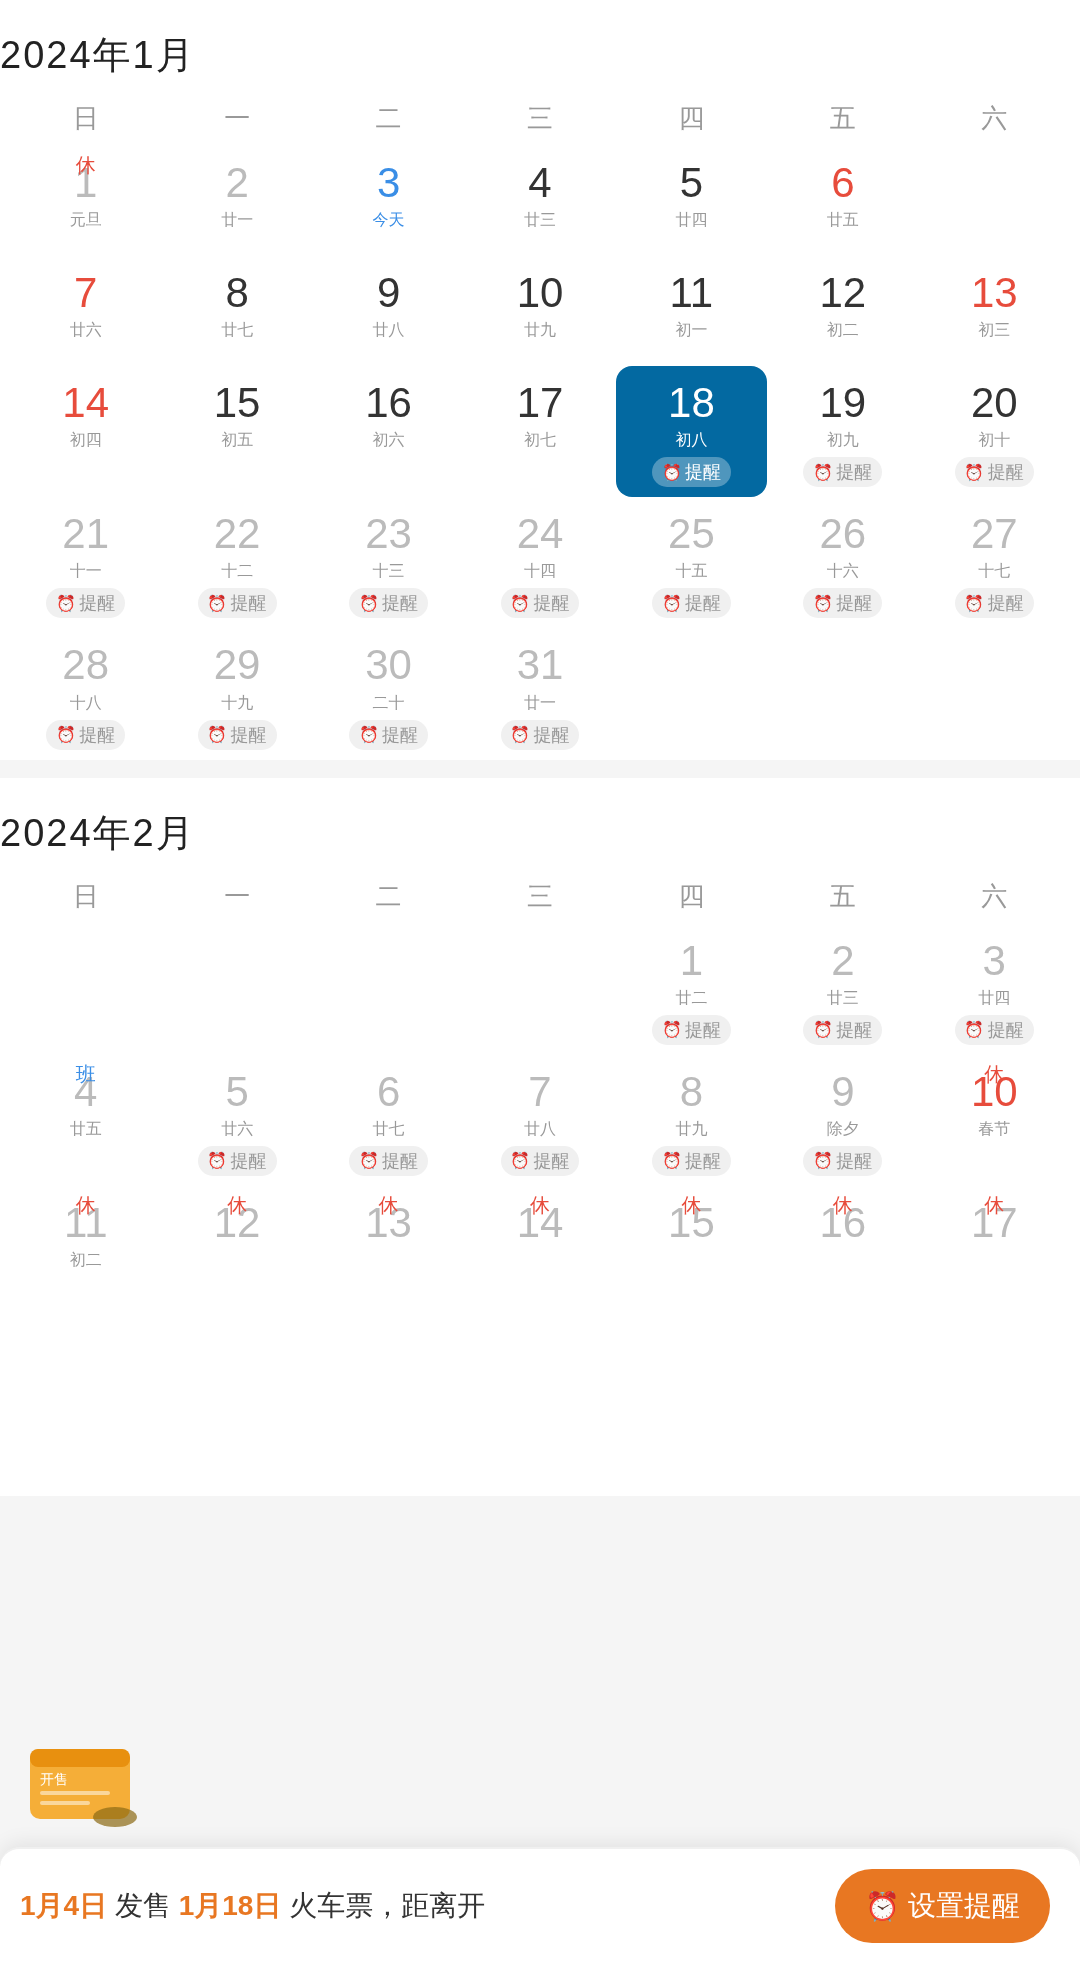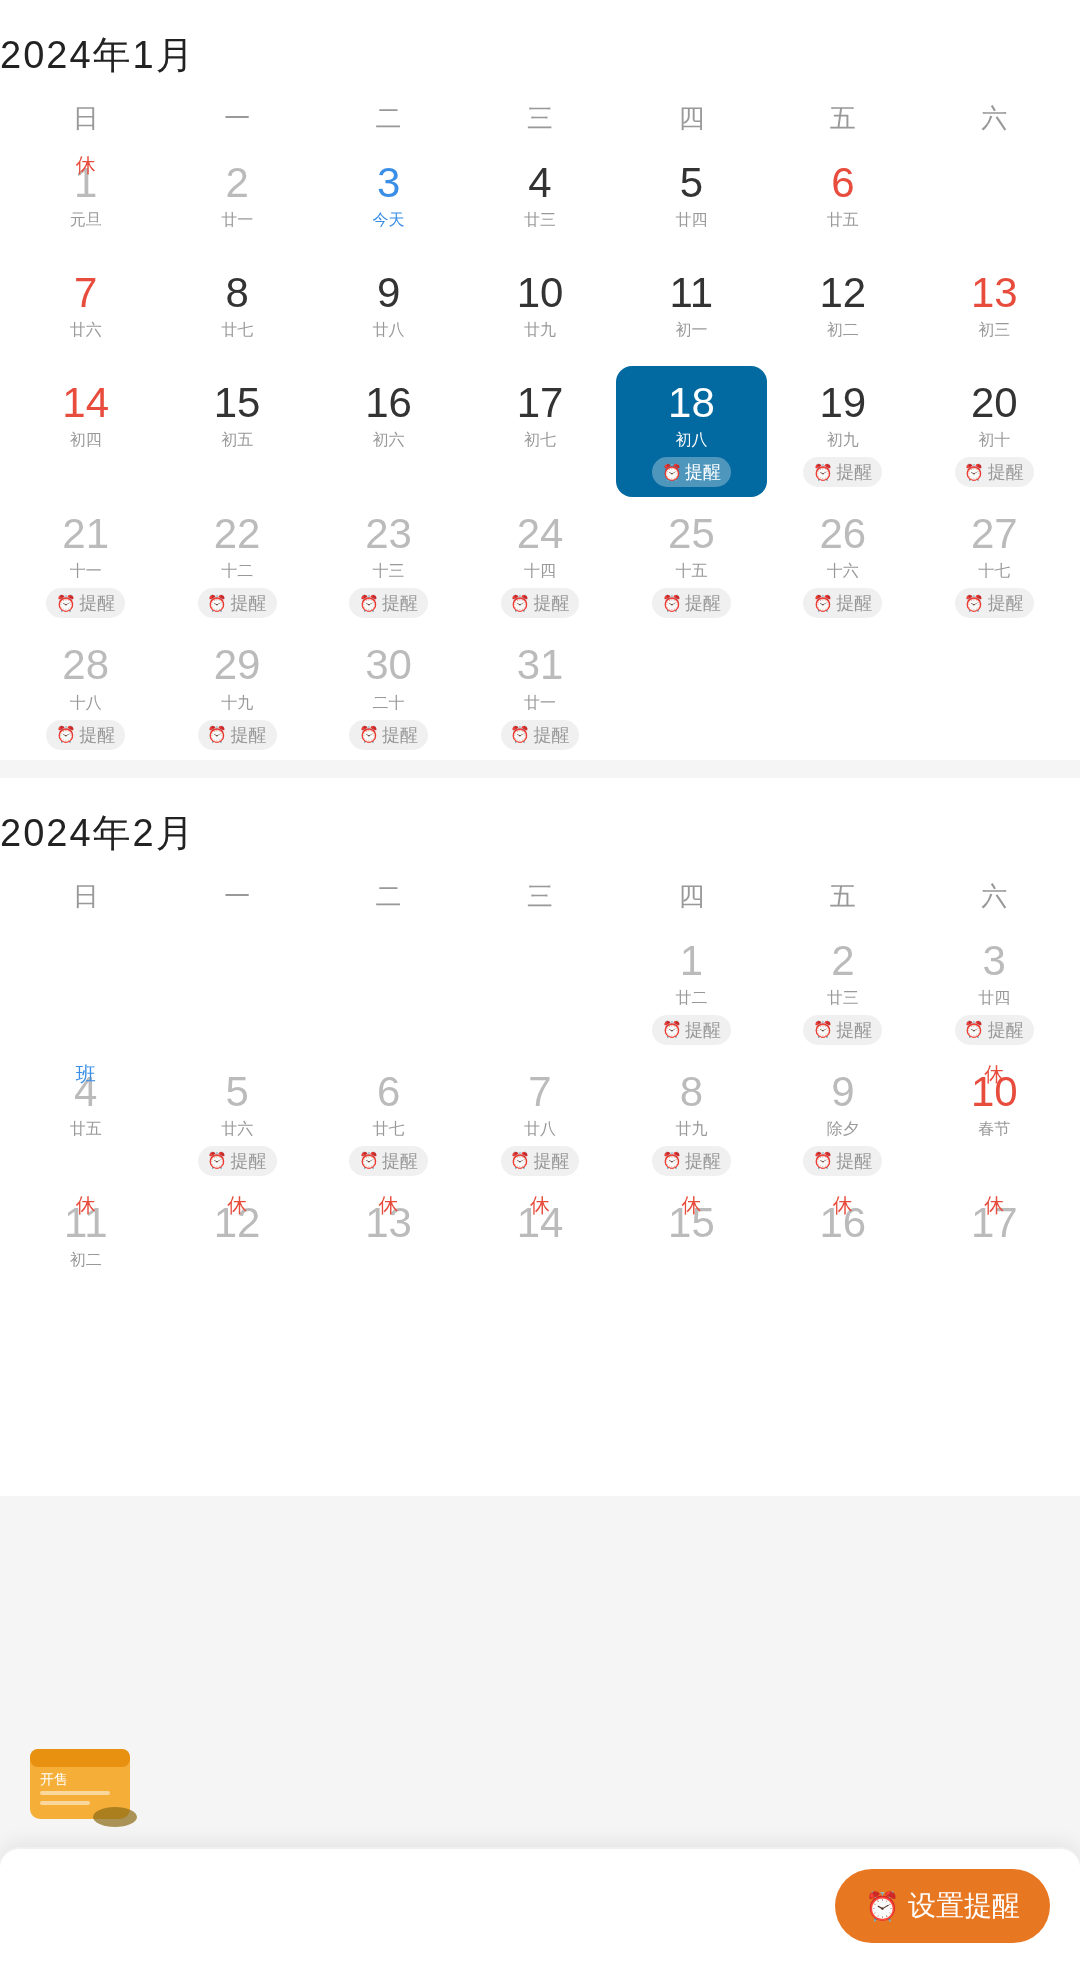--- a/index.html
+++ b/index.html
@@ -524,19 +524,25 @@
       <rect x="10" y="20" width="100" height="18" rx="8" fill="#e8900f"></rect>
       <text x="20" y="55" font-size="14" fill="#fff" font-family="sans-serif">开售</text>
       <rect x="20" y="62" width="70" height="4" rx="2" fill="#fff" opacity="0.5"></rect>
       <rect x="20" y="72" width="50" height="4" rx="2" fill="#fff" opacity="0.5"></rect>
 
       <ellipse cx="95" cy="88" rx="22" ry="10" fill="#8B6914" opacity="0.7"></ellipse>
     </svg>
   </div>
 
   <div class="banner-left">
+    <div class="banner-text">
+      <span class="highlight-date">1月4日</span>
+      <span>发售</span>
+      <span class="highlight-date">1月18日</span>
+      <span>火车票，距离开</span>
+    </div>
   </div>
 
   <button class="set-reminder-btn">
     <span>⏰</span>
     <span>设置提醒</span>
   </button>
 </div>
 
 </body></html>

